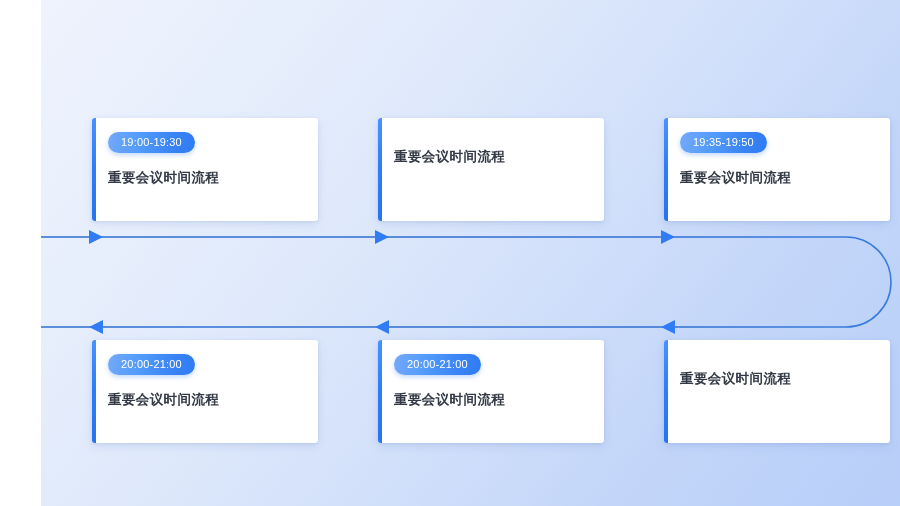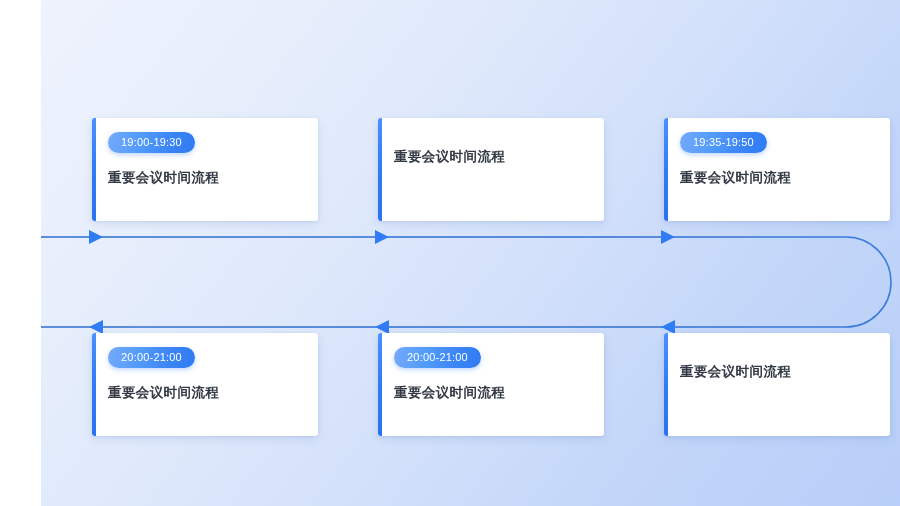--- a/index.html
+++ b/index.html
@@ -84,21 +84,21 @@
     margin-top: 16px;
     font-size: 13.5px;
     color: #333a45;
     letter-spacing: 0.4px;
     white-space: nowrap;
     font-weight: bold;
   }
 
   
   .row-top  { top: 118px; }
-  .row-bot  { top: 333px; }
+  .row-bot  { top: 340px; }
   .col-1 { left: 51px; }
   .col-2 { left: 337px; }
   .col-3 { left: 623px; }
 </style>
 </head>
 <body>
 
 <div id="stage">
 
   <svg id="path-layer" viewBox="0 0 900 506" width="900" height="506" xmlns="http://www.w3.org/2000/svg">

